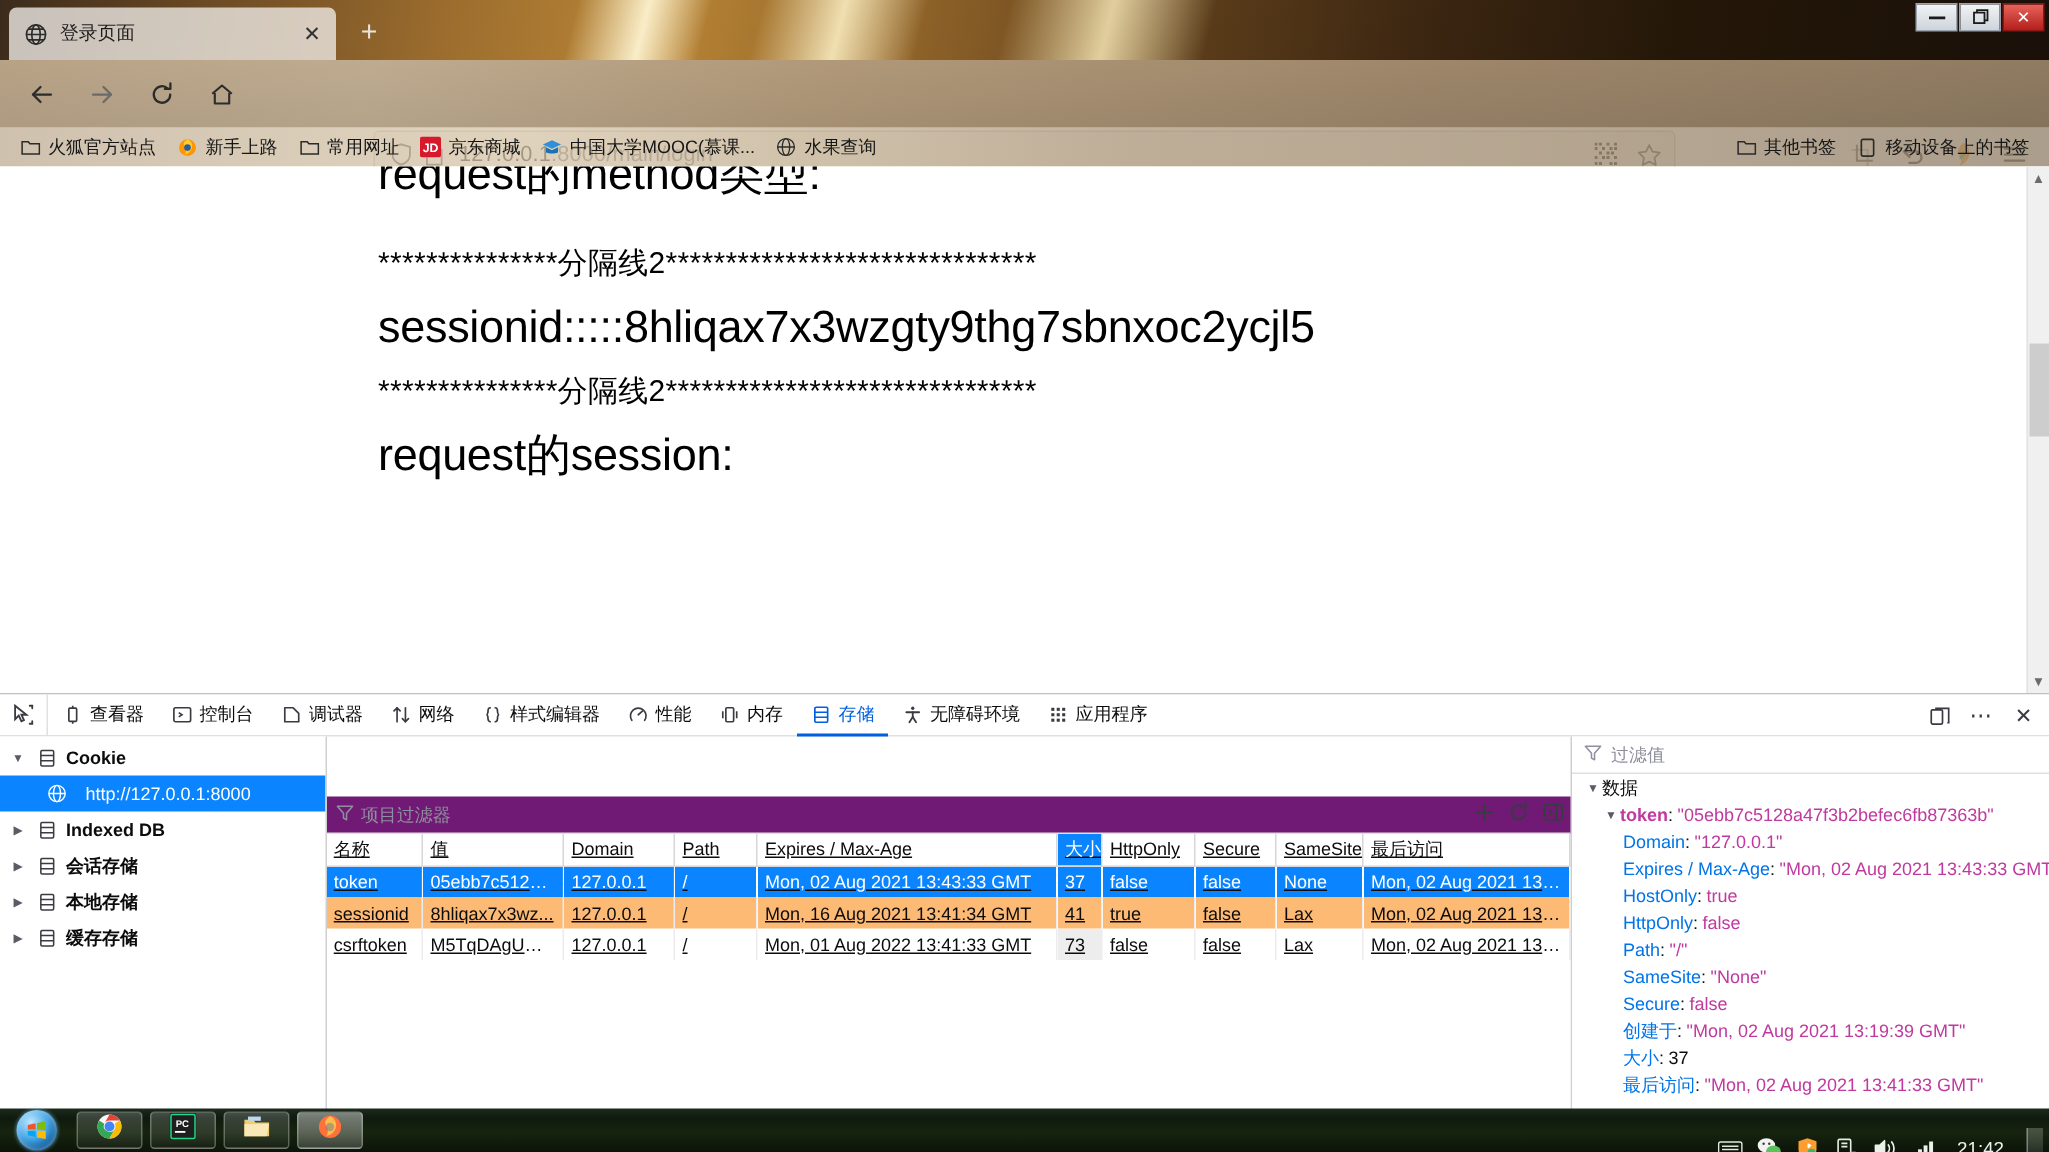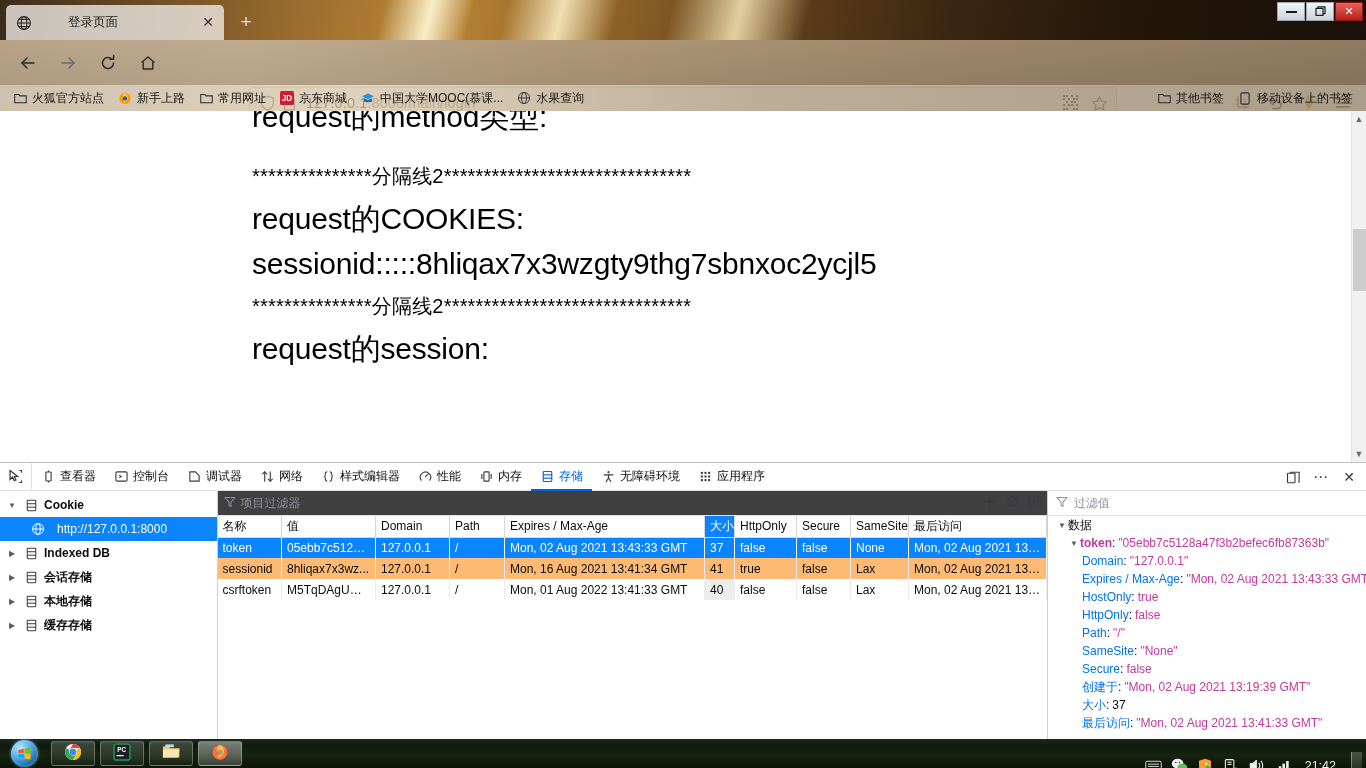--- a/index.html
+++ b/index.html
@@ -19,21 +19,21 @@
       linear-gradient(104deg, rgba(255,255,255,0) 37%, rgba(255,243,200,.85) 41%, rgba(255,255,255,0) 45%),
       linear-gradient(104deg, rgba(255,255,255,0) 49%, rgba(255,240,190,.8) 54%, rgba(255,255,255,0) 59%),
       linear-gradient(100deg, #3b2b1c 0%, #6b4a24 10%, #9c6d2e 22%, #b98535 32%, #8a5f27 46%,
                       #5c3d1a 58%, #3a2511 70%, #241708 82%, #1a1009 100%);
     overflow: hidden;
   }
   .tab {
     position: absolute; left: 6px; top: 5px; width: 218px; height: 35px;
     background: rgba(236,232,228,.80);
     border-radius: 5px 5px 0 0;
-    display: flex; align-items: center; padding: 0 6px 0 10px; gap: 28px;
+    display: flex; align-items: center; padding: 0 6px 0 10px;
   }
   .tab .globe { width: 16px; height: 16px; flex: 0 0 16px; }
   .tab .tlabel {
     flex: 1; font-size: 12.5px; color: #1b1b1b; margin-left: 8px;
     white-space: nowrap; overflow: hidden; text-overflow: ellipsis;
   }
   .tab .tclose {
     width: 20px; height: 20px; line-height: 19px; text-align: center;
     font-size: 14px; color: #333; border-radius: 3px; flex: 0 0 20px;
   }
@@ -147,25 +147,25 @@
   .snode .tw { width: 12px; text-align: center; font-size: 8px; color: #5b5b66; }
   .snode .dbi { width: 16px; display: flex; align-items: center; justify-content: center; }
   .snode.child { padding-left: 30px; font-weight: normal; gap: 11px; }
   .snode.sel { background: #0a84ff; color: #fff; }
   .snode.sel .dbi svg { stroke: #fff; }
 
   
   .tablewrap { flex: 1; height: 249px; display: flex; flex-direction: column; border-right: 1px solid #cfcfcf; }
   .tfilter {
     height: 25px; display: flex; align-items: center;
-    border-bottom: 1px solid #e0e0e2; background: #404040; padding-left: 6px; position: relative;
+    border-bottom: 1px solid #e0e0e2; background: #701a75; padding-left: 6px; position: relative; margin-top: 40px;
   }
   .tfilter .fph { color: #8f8f9d; font-size: 12px; margin-left: 5px; }
   .tfright { position: absolute; right: 4px; display: flex; align-items: center; gap: 8px; }
-  .ctable { width: 100%; border-collapse: collapse; table-layout: fixed; font-size: 12px; }
+  .ctable { width: 100%; border-collapse: collapse; table-layout: fixed; font-size: 12px; text-decoration: underline; }
   .ctable th {
     height: 21px; font-weight: normal; text-align: left; padding: 0 5px;
     border-right: 1px solid #d7d7db; border-bottom: 1px solid #d7d7db;
     background: #fff; color: #0c0c0d; white-space: nowrap; overflow: hidden;
   }
   .ctable th.sorted { background: #0a84ff; color: #fff; }
   .ctable td {
     height: 21px; padding: 0 5px; border-right: 1px solid #ececf0;
     white-space: nowrap; overflow: hidden; text-overflow: ellipsis; color: #0c0c0d;
   }
@@ -432,21 +432,20 @@
         </span>
         <span>移动设备上的书签</span>
       </div>
     </div>
   </div>
 
   <div class="content">
     <div class="page-scroll">
       <div class="pl big cut">request的method类型:</div>
       <div class="pl stars">***************分隔线2*******************************</div>
-      <div class="pl big">request的COOKIES:</div>
       <div class="pl big">sessionid:::::8hliqax7x3wzgty9thg7sbnxoc2ycjl5</div>
       <div class="pl stars">***************分隔线2*******************************</div>
       <div class="pl big">request的session:</div>
     </div>
     <div class="vscroll">
       <div class="arrow">▲</div>
       <div class="thumb"></div>
       <div class="arrow" style="position:absolute;bottom:0;left:0;right:0;">▼</div>
     </div>
   </div>
@@ -730,21 +729,21 @@
               <td>false</td>
               <td>Lax</td>
               <td>Mon, 02 Aug 2021 13:...</td>
             </tr>
             <tr>
               <td>csrftoken</td>
               <td>M5TqDAgUCo...</td>
               <td>127.0.0.1</td>
               <td>/</td>
               <td>Mon, 01 Aug 2022 13:41:33 GMT</td>
-              <td class="sortcol">40</td>
+              <td class="sortcol">73</td>
               <td>false</td>
               <td>false</td>
               <td>Lax</td>
               <td>Mon, 02 Aug 2021 13:...</td>
             </tr>
           </tbody>
         </table>
         <div class="tbodyfill"></div>
       </div>
 

